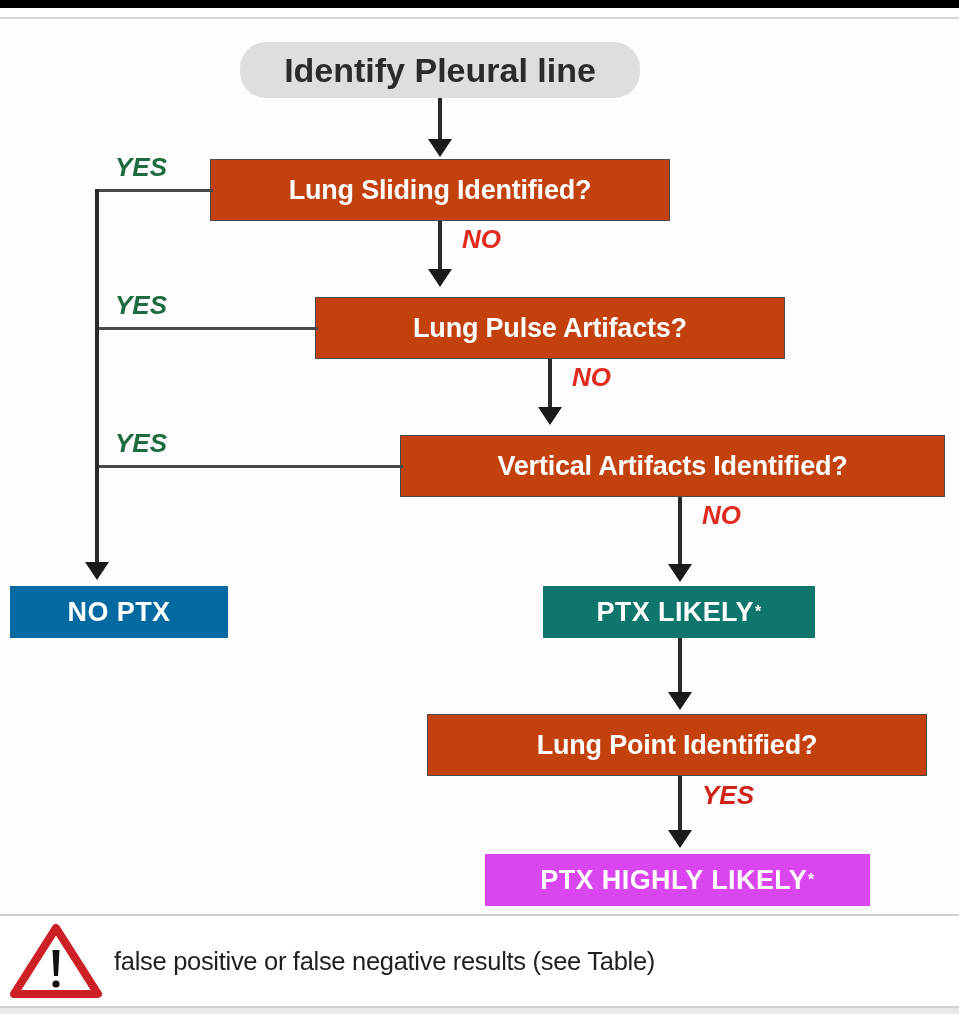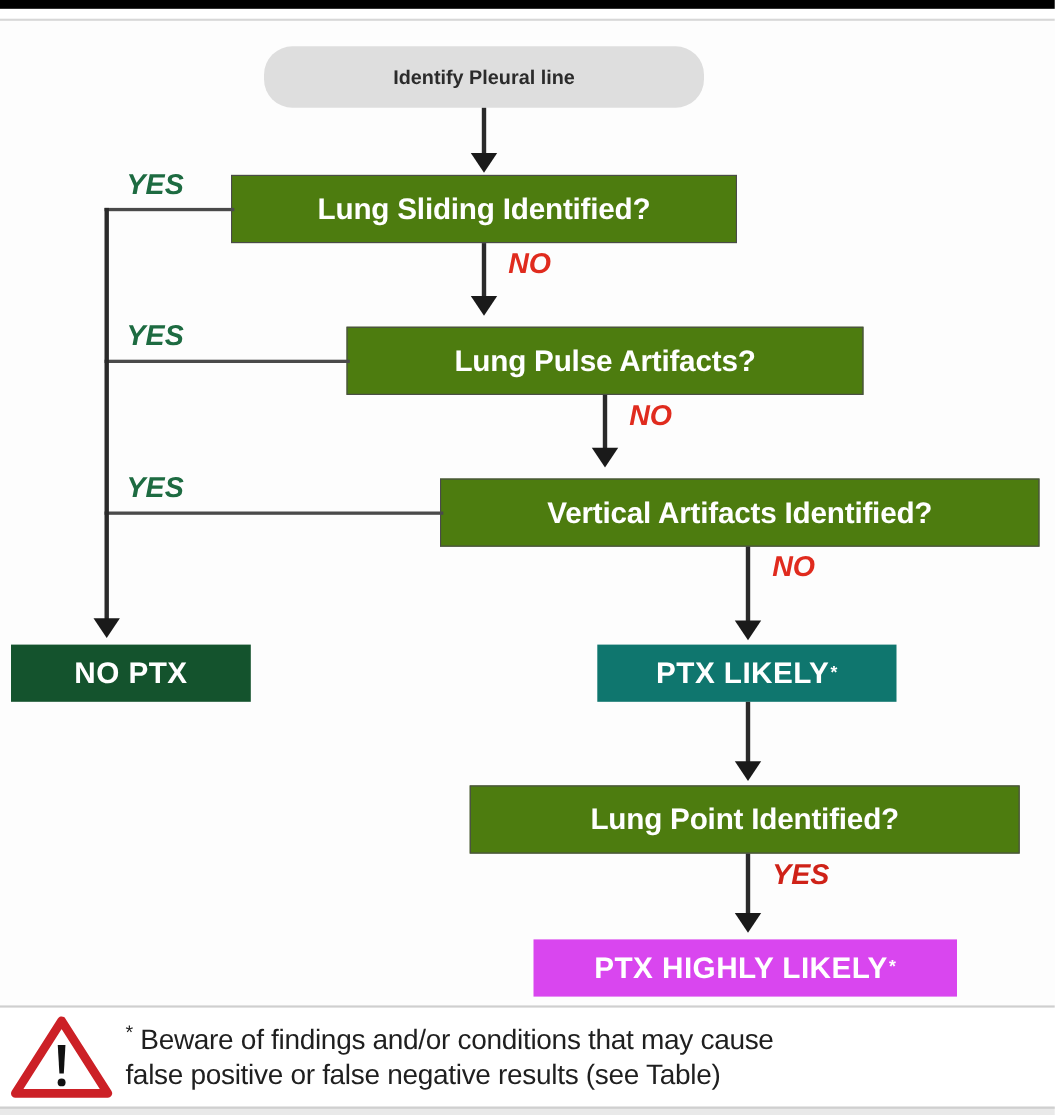--- a/index.html
+++ b/index.html
@@ -50,37 +50,37 @@
     justify-content: center;
     font-weight: bold;
     letter-spacing: -0.2px;
     white-space: nowrap;
   }
 
   .node-start {
     background: #dedede;
     color: #2b2b2b;
     border-radius: 26px;
-    font-size: 18px;
+    font-size: 34px;
     letter-spacing: 0px;
   }
 
   .node-decision {
-    background: #4d7c0f;
+    background: #c2410c;
     color: #ffffff;
     font-size: 27px;
     border: 1px solid #4a4a4a;
   }
 
   .node-result {
     color: #ffffff;
     font-size: 27px;
     letter-spacing: 0.4px;
   }
-  .node-green  { background: #14532d; }
+  .node-green  { background: #0369a1; }
   .node-orange { background: #0f766e; text-align: right; }
   .node-red    { background: #d946ef; }
 
   .star {
     font-size: 16px;
     vertical-align: super;
     line-height: 0;
     margin-left: 1px;
   }
 
@@ -231,21 +231,19 @@
 
   <div class="footnote">
     <div class="warn-icon">
       <svg width="96" height="80" viewBox="0 0 96 80" aria-hidden="true">
         <polygon points="48,8 90,74 6,74" fill="#ffffff" stroke="#cc2026" stroke-width="8" stroke-linejoin="round"></polygon>
         <path d="M44.5,30 L51.5,30 L50,56 L46,56 Z" fill="#111111"></path>
         <circle cx="48" cy="64" r="3.6" fill="#111111"></circle>
       </svg>
     </div>
     <div class="footnote-text">
-      <div><span class="fn-star">*</span>
-        <span>Beware of findings and/or conditions that may cause</span></div>
       <div>false positive or false negative results (see Table)</div>
     </div>
   </div>
 
   <div class="footnote-bottomline"></div>
 
 </div>
 
 </body></html>

